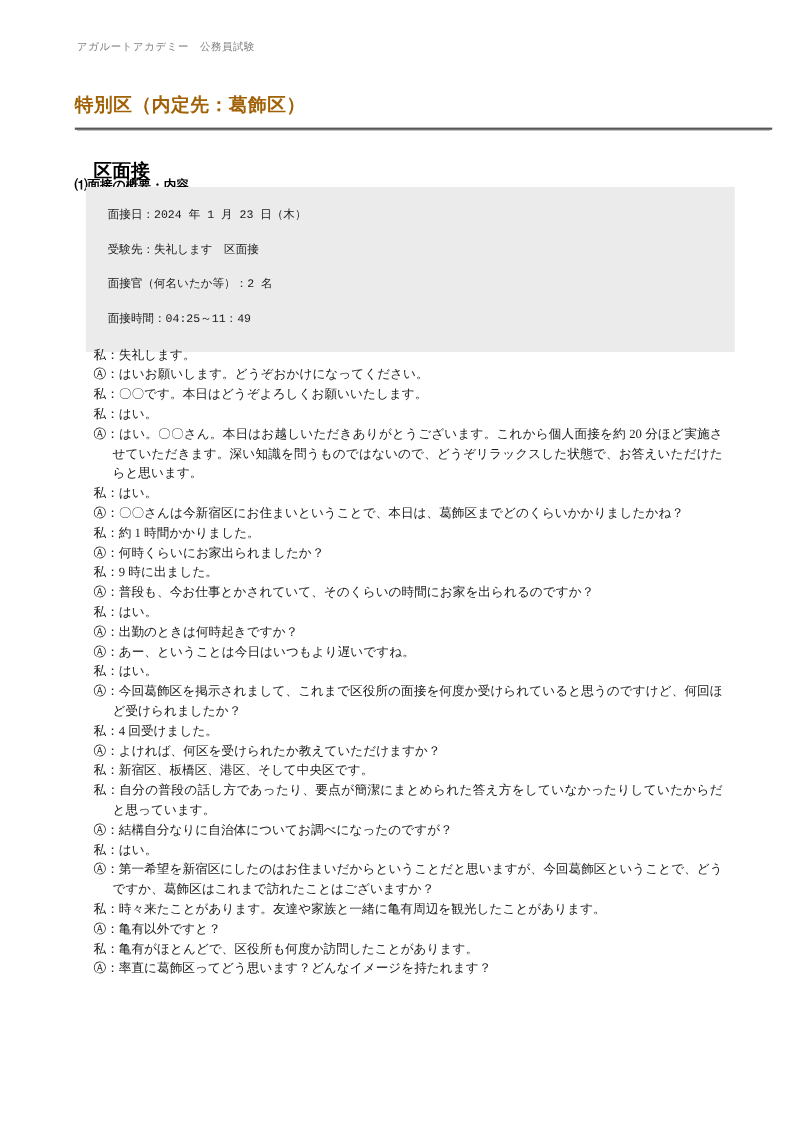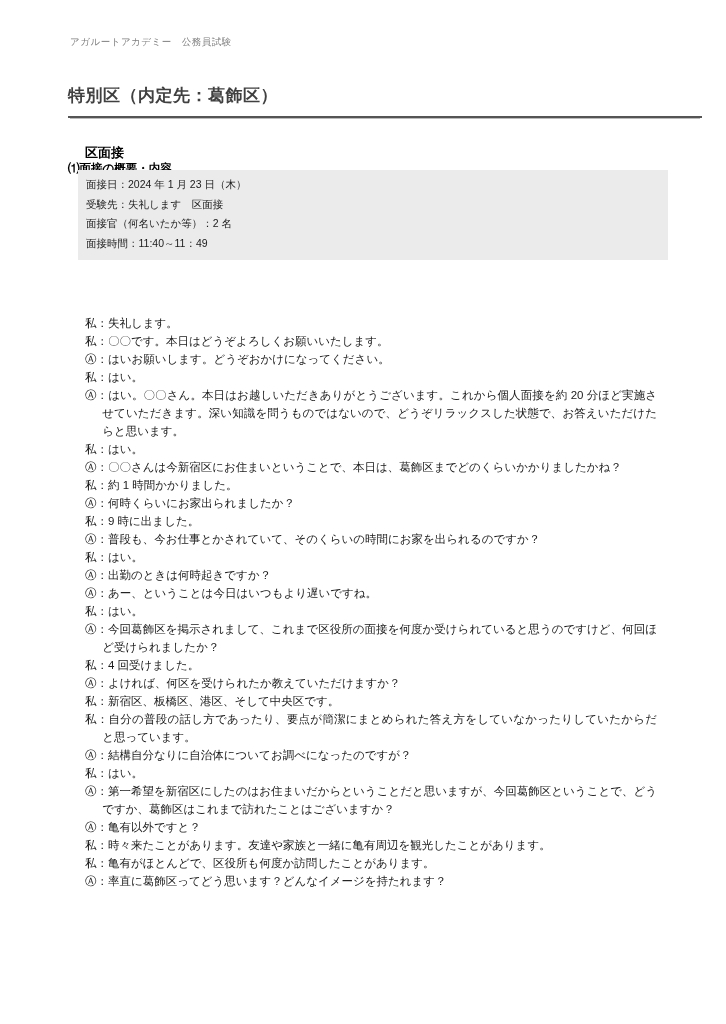--- a/index.html
+++ b/index.html
@@ -26,67 +26,67 @@
     font-family: "Liberation Sans", sans-serif;
   }
   .doc-title {
     position: absolute;
     left: 68px;
     top: 84px;
     width: 634px;
     font-size: 17px;
     font-weight: bold;
     letter-spacing: 0.5px;
-    color: #404040;
+    color: #a16207;
     padding-bottom: 9px;
     border-bottom: 2px solid var(--rule-color, #555);
     box-shadow: 0 3px 0 -2px #bbbbbb;
   }
   .section-heading {
     position: absolute;
     left: 68px;
     top: 137px;
     font-size: 11.5px;
     font-weight: bold;
     color: #000000;
     margin-top: 24px;
   }
   .subsection-heading {
     position: absolute;
     left: 85px;
     top: 144px;
-    font-size: 13px;
+    font-size: 17px;
     font-weight: bold;
     color: #000000;
   }
   .info-box {
     position: absolute;
     left: 78px;
     top: 170px;
     width: 590px;
     box-sizing: border-box;
     background: var(--box-bg, #ebebeb);
     padding: 5px 8px 7px 8px;
   }
   .info-line {
-    margin: 0;
+    margin: 12px;
     font-size: 10.5px;
     line-height: 19.5px;
     text-align: justify;
     padding-left: 1em;
     text-indent: -1em;
-    font-family: Liberation Sans, sans-serif;
+    font-family: Liberation Mono, monospace;
     color: #1a1a1a;
   }
   .dialogue {
     position: absolute;
     left: 85px;
     top: 314px;
     width: 572px;
-    font-family: Liberation Sans, sans-serif;
+    font-family: Liberation Serif, serif;
   }
   .dialogue-line {
     margin: 0;
     font-size: 11.5px;
     line-height: 18px;
     text-align: justify;
     padding-left: 1.5em;
     text-indent: -1.5em;
     color: #1a1a1a;
   }
@@ -112,48 +112,48 @@
   <div class="doc-title">特別区（内定先：葛飾区）</div>
 
   <div class="section-heading">⑴面接の概要・内容</div>
 
   <div class="subsection-heading">区面接</div>
 
   <div class="info-box">
       <p class="info-line">面接日：2024 年 1 月 23 日（木）</p>
       <p class="info-line">受験先：失礼します　区面接</p>
       <p class="info-line">面接官（何名いたか等）：2 名</p>
-      <p class="info-line">面接時間：11:40～11：49</p>
+      <p class="info-line">面接時間：04:25～11：49</p>
     </div>
 
   <div class="dialogue">
       <p class="dialogue-line"><span class="speaker">私</span>：失礼します。</p>
+      <p class="dialogue-line"><span class="speaker">Ⓐ</span>：はいお願いします。どうぞおかけになってください。</p>
       <p class="dialogue-line"><span class="speaker">私</span>：〇〇です。本日はどうぞよろしくお願いいたします。</p>
-      <p class="dialogue-line"><span class="speaker">Ⓐ</span>：はいお願いします。どうぞおかけになってください。</p>
       <p class="dialogue-line"><span class="speaker">私</span>：はい。</p>
       <p class="dialogue-line"><span class="speaker">Ⓐ</span>：はい。〇〇さん。本日はお越しいただきありがとうございます。これから個人面接を約 20 分ほど実施させていただきます。深い知識を問うものではないので、どうぞリラックスした状態で、お答えいただけたらと思います。</p>
       <p class="dialogue-line"><span class="speaker">私</span>：はい。</p>
       <p class="dialogue-line"><span class="speaker">Ⓐ</span>：〇〇さんは今新宿区にお住まいということで、本日は、葛飾区までどのくらいかかりましたかね？</p>
       <p class="dialogue-line"><span class="speaker">私</span>：約 1 時間かかりました。</p>
       <p class="dialogue-line"><span class="speaker">Ⓐ</span>：何時くらいにお家出られましたか？</p>
       <p class="dialogue-line"><span class="speaker">私</span>：9 時に出ました。</p>
       <p class="dialogue-line"><span class="speaker">Ⓐ</span>：普段も、今お仕事とかされていて、そのくらいの時間にお家を出られるのですか？</p>
       <p class="dialogue-line"><span class="speaker">私</span>：はい。</p>
       <p class="dialogue-line"><span class="speaker">Ⓐ</span>：出勤のときは何時起きですか？</p>
       <p class="dialogue-line"><span class="speaker">Ⓐ</span>：あー、ということは今日はいつもより遅いですね。</p>
       <p class="dialogue-line"><span class="speaker">私</span>：はい。</p>
       <p class="dialogue-line"><span class="speaker">Ⓐ</span>：今回葛飾区を掲示されまして、これまで区役所の面接を何度か受けられていると思うのですけど、何回ほど受けられましたか？</p>
       <p class="dialogue-line"><span class="speaker">私</span>：4 回受けました。</p>
       <p class="dialogue-line"><span class="speaker">Ⓐ</span>：よければ、何区を受けられたか教えていただけますか？</p>
       <p class="dialogue-line"><span class="speaker">私</span>：新宿区、板橋区、港区、そして中央区です。</p>
       <p class="dialogue-line"><span class="speaker">私</span>：自分の普段の話し方であったり、要点が簡潔にまとめられた答え方をしていなかったりしていたからだと思っています。</p>
       <p class="dialogue-line"><span class="speaker">Ⓐ</span>：結構自分なりに自治体についてお調べになったのですが？</p>
       <p class="dialogue-line"><span class="speaker">私</span>：はい。</p>
       <p class="dialogue-line"><span class="speaker">Ⓐ</span>：第一希望を新宿区にしたのはお住まいだからということだと思いますが、今回葛飾区ということで、どうですか、葛飾区はこれまで訪れたことはございますか？</p>
+      <p class="dialogue-line"><span class="speaker">私</span>：時々来たことがあります。友達や家族と一緒に亀有周辺を観光したことがあります。</p>
       <p class="dialogue-line"><span class="speaker">Ⓐ</span>：亀有以外ですと？</p>
-      <p class="dialogue-line"><span class="speaker">私</span>：時々来たことがあります。友達や家族と一緒に亀有周辺を観光したことがあります。</p>
       <p class="dialogue-line"><span class="speaker">私</span>：亀有がほとんどで、区役所も何度か訪問したことがあります。</p>
       <p class="dialogue-line"><span class="speaker">Ⓐ</span>：率直に葛飾区ってどう思います？どんなイメージを持たれます？</p>
     </div>
 
   <div class="page-number">840</div>
 
 </div>
 
 </body></html>

